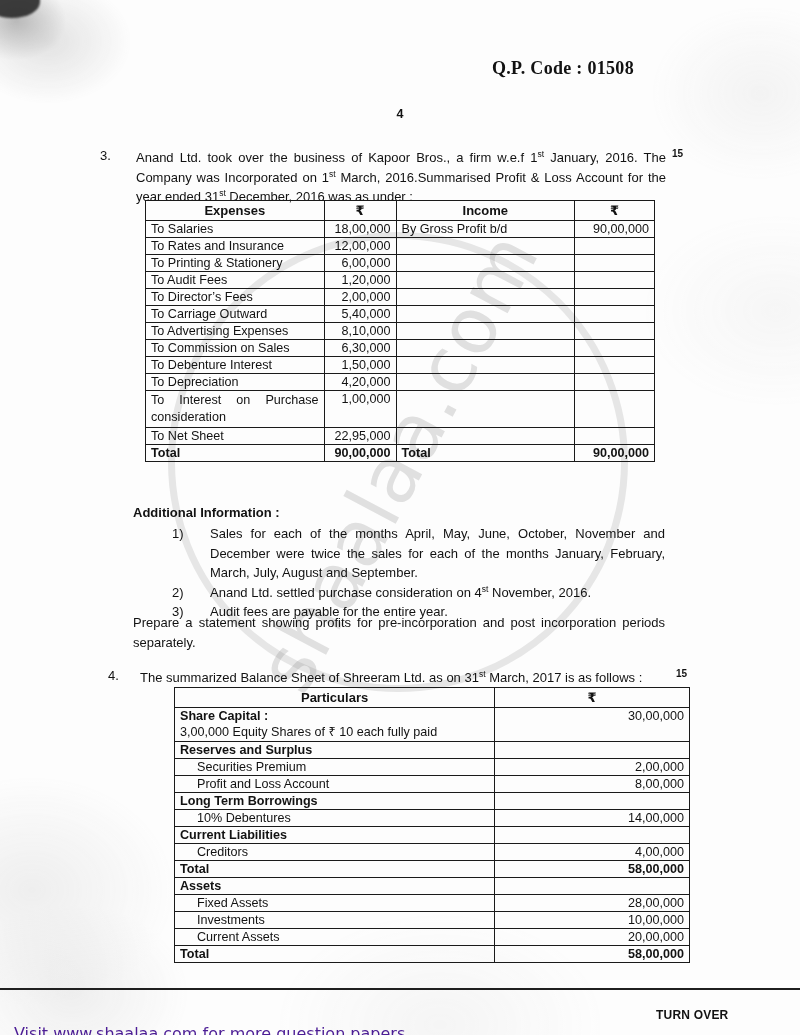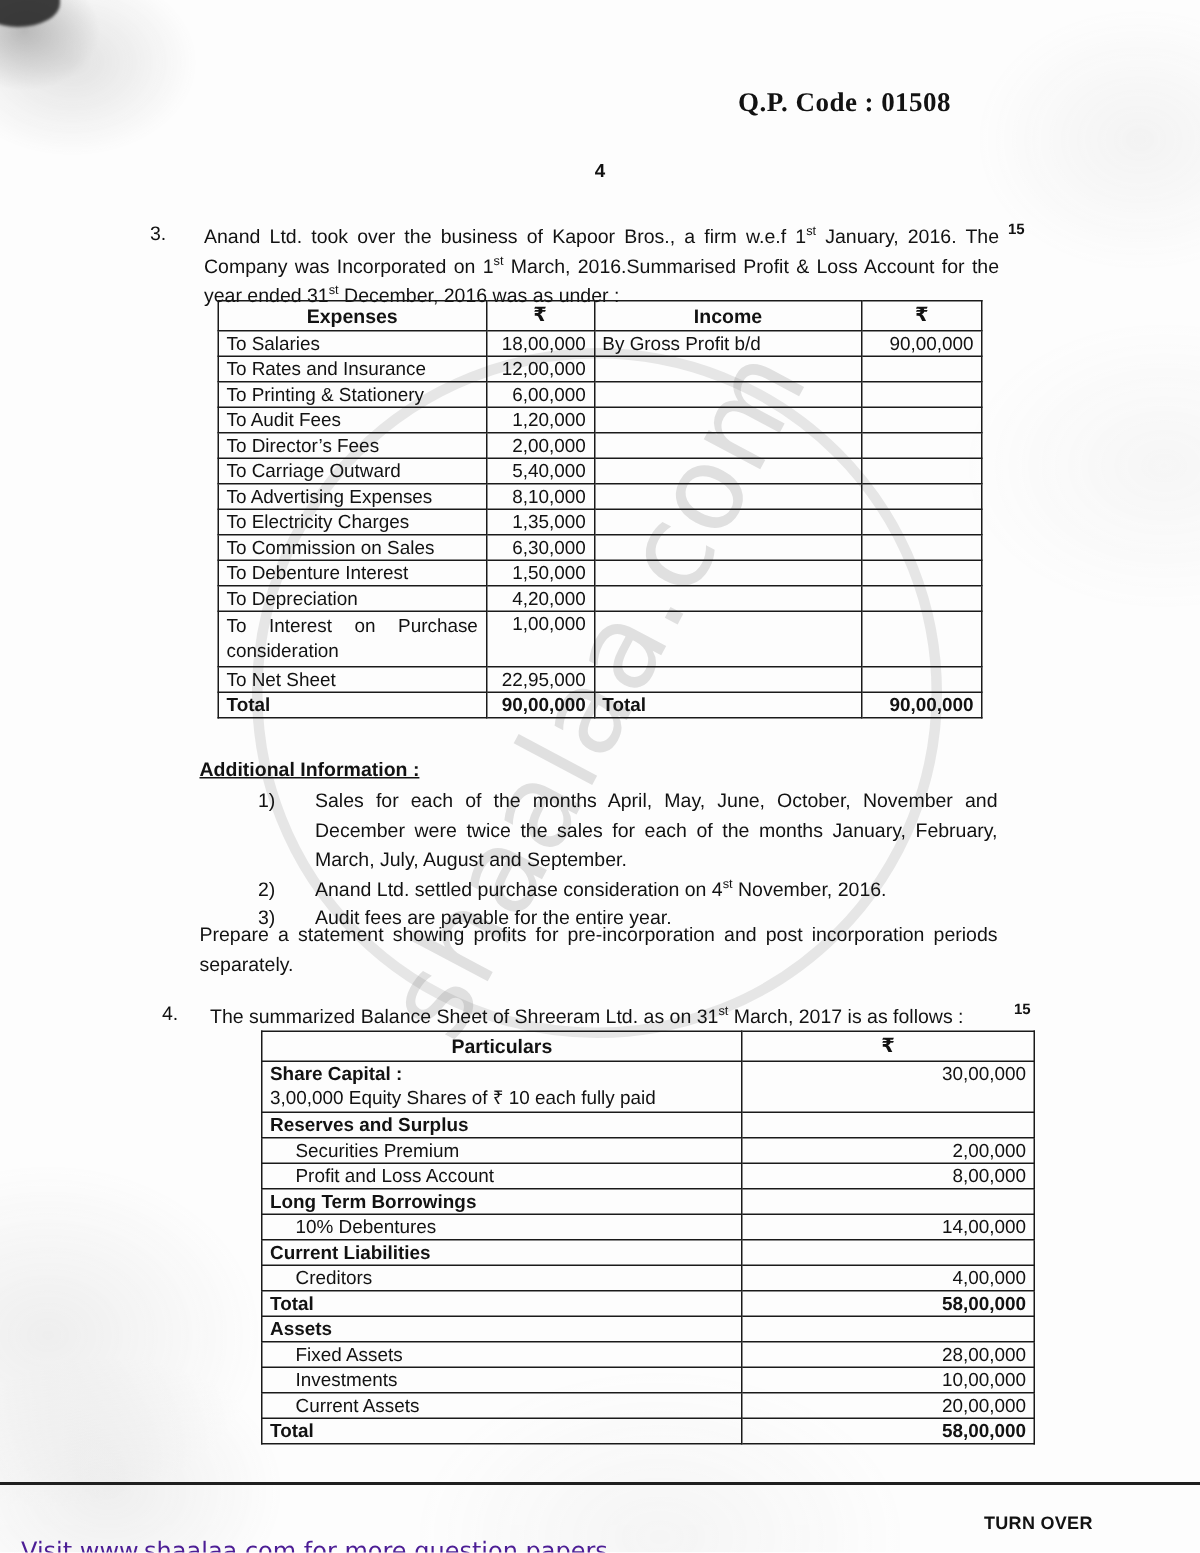--- a/index.html
+++ b/index.html
@@ -134,21 +134,20 @@
   }
   .indent1 { padding-left: 22px; }
   .rupee { font-family: "DejaVu Sans", sans-serif; }
 
   
   #addl-title {
     position: absolute;
     left: 133px; top: 505px;
     font-size: 13px;
     font-weight: bold;
-    text-decoration: underline;
   }
   .ai-row { position: absolute; font-size: 13px; line-height: 19.5px; }
   .ai-num { position: absolute; width: 30px; }
   .ai-txt { position: absolute; text-align: justify; }
   #prepare-line {
     position: absolute;
     left: 133px; top: 613px;
     width: 532px;
     font-size: 13px;
     line-height: 19.5px;
@@ -255,26 +254,20 @@
         <td></td>
         <td class="amt"></td>
       </tr>
       <tr>
         <td>To Advertising Expenses</td>
         <td class="amt">8,10,000</td>
         <td></td>
         <td class="amt"></td>
       </tr>
       <tr>
-        <td>To Electricity Charges</td>
-        <td class="amt">1,35,000</td>
-        <td></td>
-        <td class="amt"></td>
-      </tr>
-      <tr>
         <td>To Commission on Sales</td>
         <td class="amt">6,30,000</td>
         <td></td>
         <td class="amt"></td>
       </tr>
       <tr>
         <td>To Debenture Interest</td>
         <td class="amt">1,50,000</td>
         <td></td>
         <td class="amt"></td>

